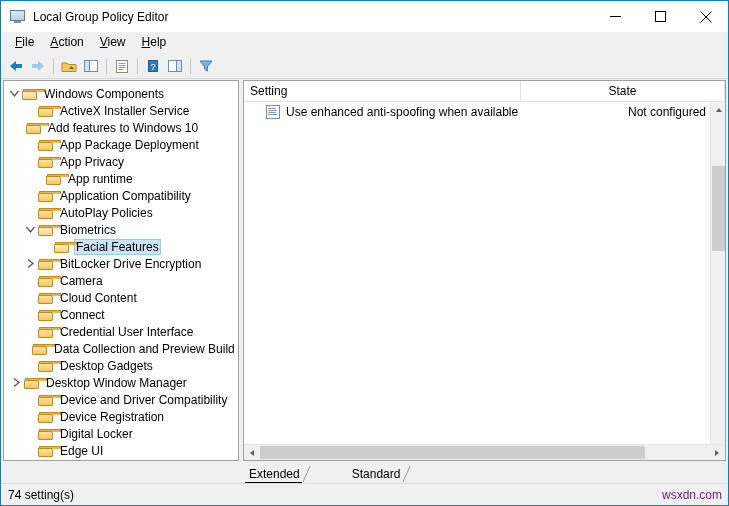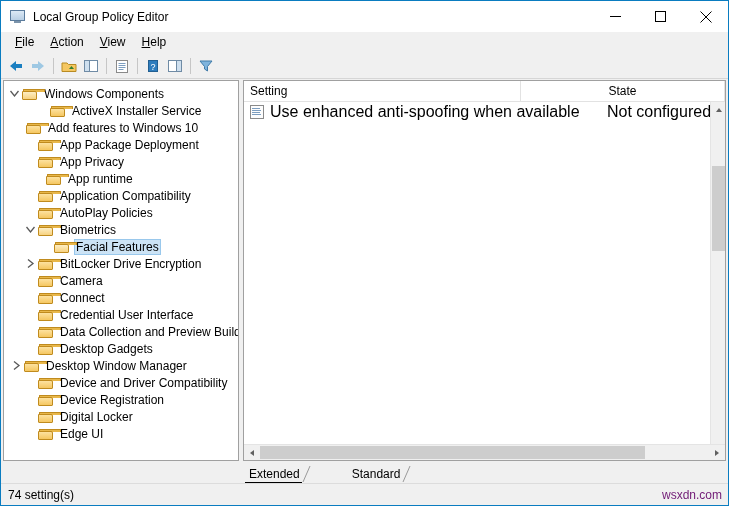--- a/index.html
+++ b/index.html
@@ -193,21 +193,22 @@
   .lv-body {
     flex: 1;
     position: relative;
     background: #ffffff;
     min-height: 0;
   }
   .lv-row {
     height: 19px;
     display: flex;
     align-items: center;
-    font-size: 16px;
+    font-size: 12px;
+    margin-left: 16px;
   }
   .lv-row .cell-setting {
     width: 343px;
     display: flex;
     align-items: center;
     padding-left: 6px;
     flex: none;
   }
   .lv-row .cell-state {
     flex: 1;
@@ -416,21 +417,21 @@
               <svg width="9" height="9" viewBox="0 0 9 9">
                 <path d="M0.5 2 L4.5 7 L8.5 2" fill="none" stroke="#595959" stroke-width="1.3"></path>
               </svg>
             </span>
             <span class="folder open">
               <span class="tab"></span>
               <span class="bodyf"></span>
             </span>
             <span class="label">Windows Components</span>
           </div>
-          <div class="node" style="padding-left: 30px;">
+          <div class="node" style="padding-left: 18px;">
             <span class="twisty"></span>
             <span class="folder">
               <span class="tab"></span>
               <span class="bodyf"></span>
             </span>
             <span class="label">ActiveX Installer Service</span>
           </div>
           <div class="node" style="padding-left: 6px;">
             <span class="twisty"></span>
             <span class="folder">
@@ -518,31 +519,39 @@
               <span class="bodyf"></span>
             </span>
             <span class="label">Camera</span>
           </div>
           <div class="node" style="padding-left: 18px;">
             <span class="twisty"></span>
             <span class="folder">
               <span class="tab"></span>
               <span class="bodyf"></span>
             </span>
+            <span class="label">Cloud Content</span>
+          </div>
+          <div class="node" style="padding-left: 18px;">
+            <span class="twisty"></span>
+            <span class="folder">
+              <span class="tab"></span>
+              <span class="bodyf"></span>
+            </span>
             <span class="label">Connect</span>
           </div>
           <div class="node" style="padding-left: 18px;">
             <span class="twisty"></span>
             <span class="folder">
               <span class="tab"></span>
               <span class="bodyf"></span>
             </span>
             <span class="label">Credential User Interface</span>
           </div>
-          <div class="node" style="padding-left: 18px;">
+          <div class="node" style="padding-left: 12px;">
             <span class="twisty"></span>
             <span class="folder">
               <span class="tab"></span>
               <span class="bodyf"></span>
             </span>
             <span class="label">Data Collection and Preview Build</span>
           </div>
           <div class="node" style="padding-left: 18px;">
             <span class="twisty"></span>
             <span class="folder">

